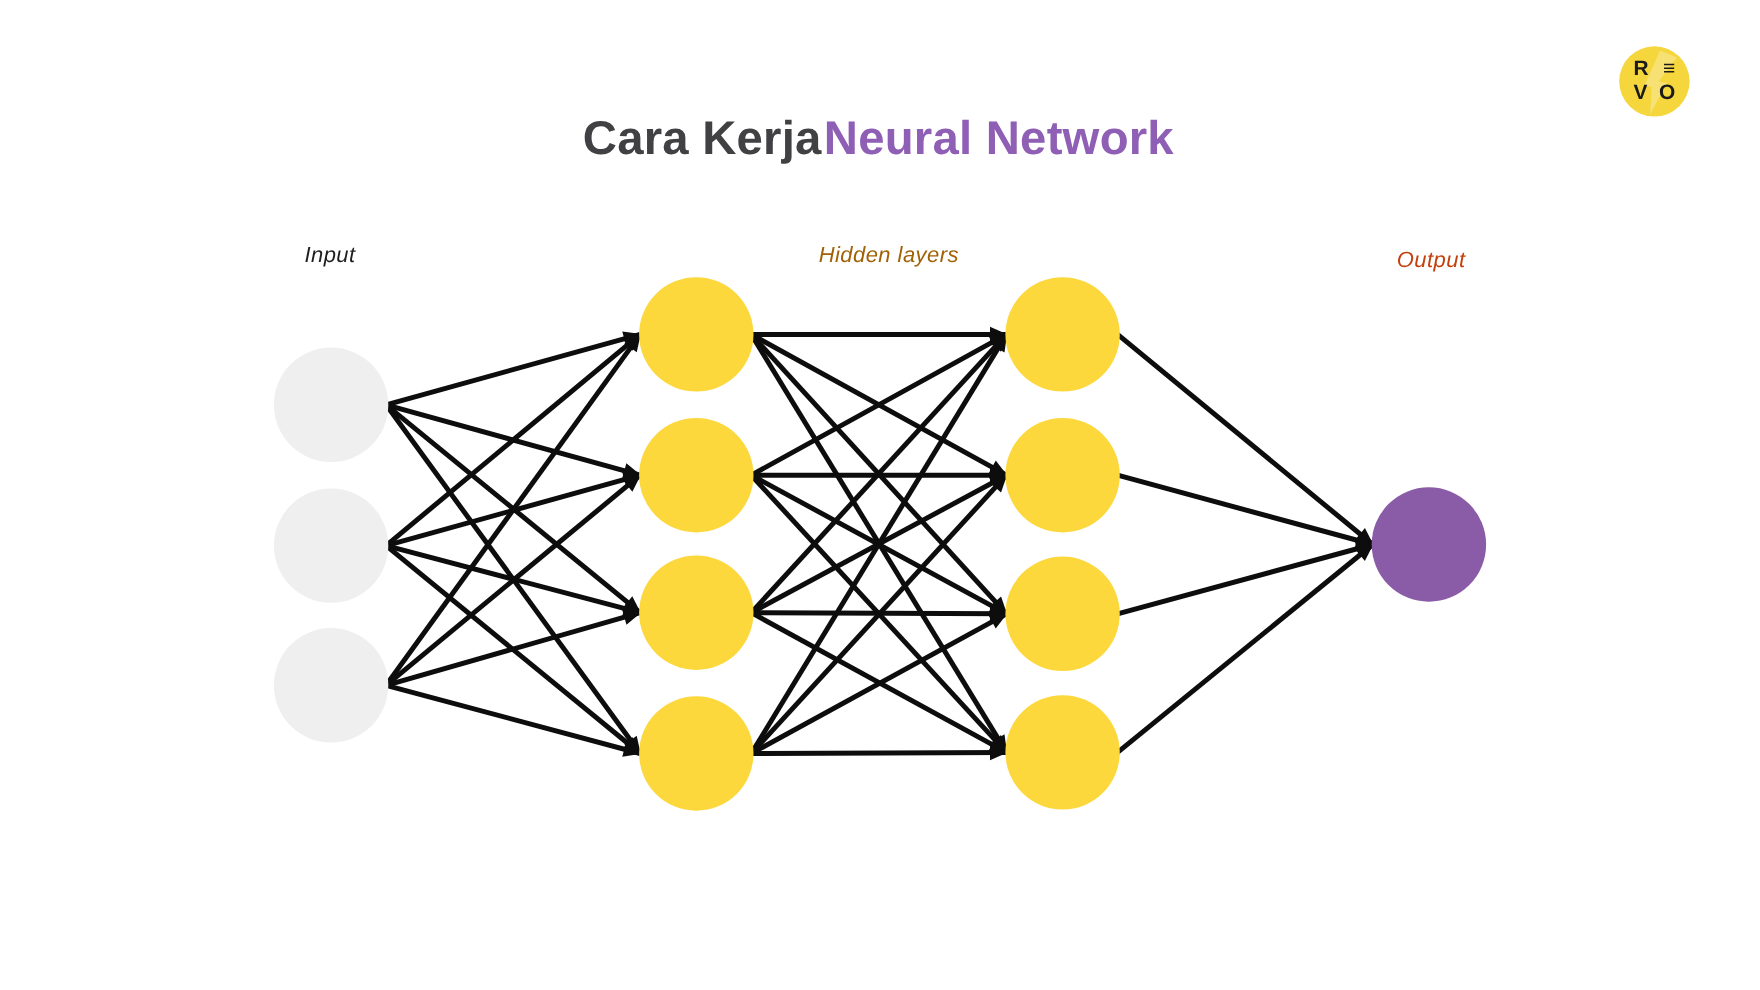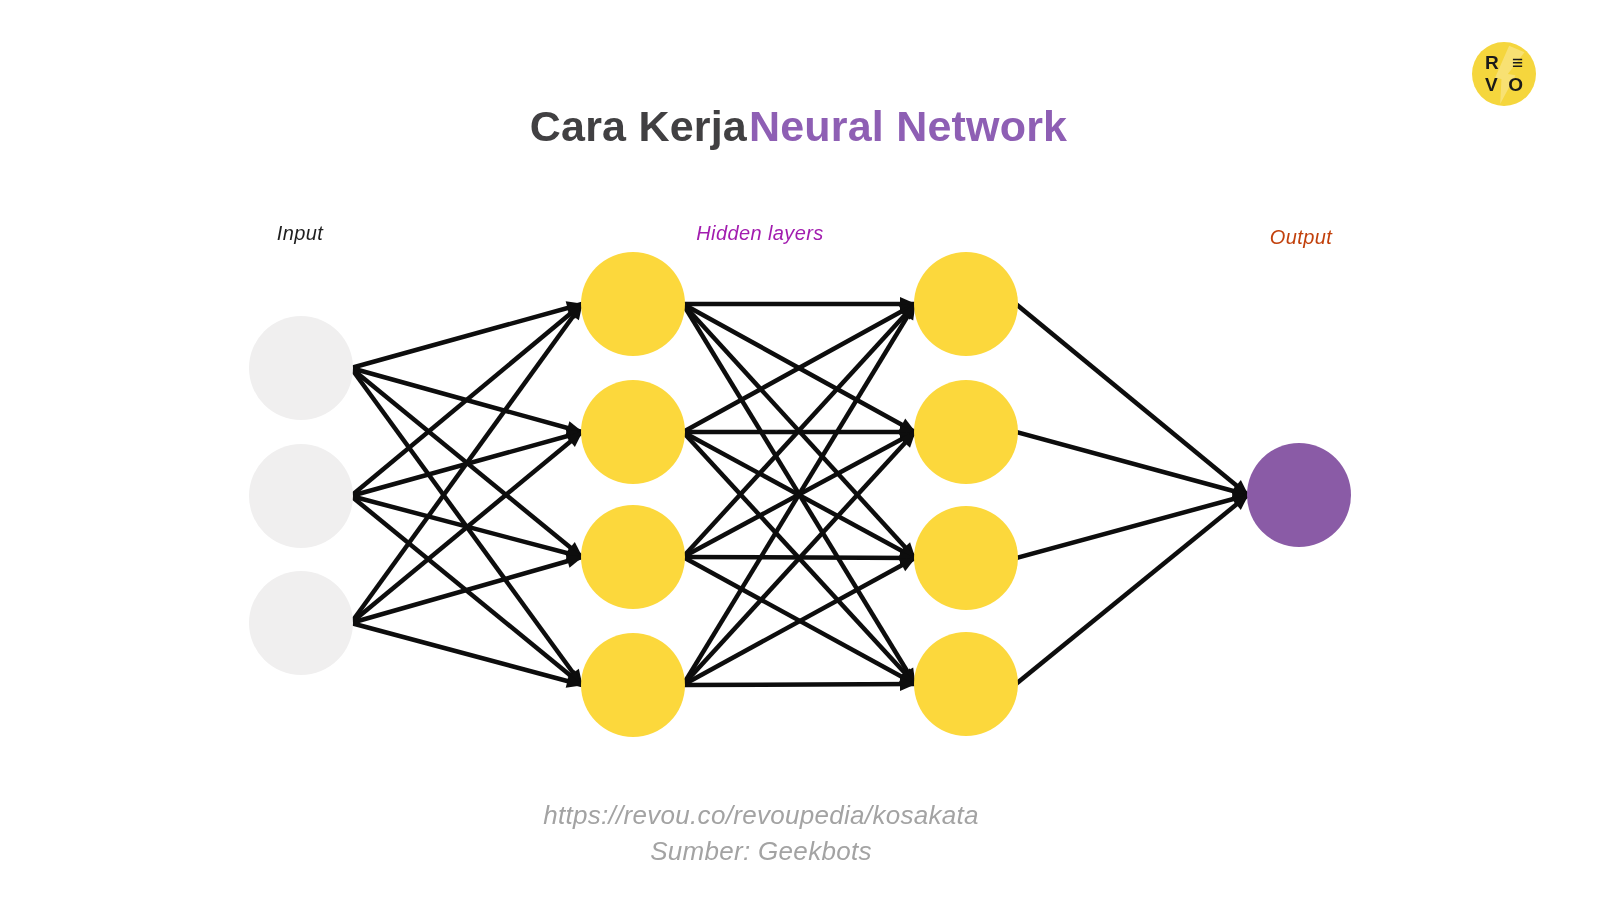--- a/index.html
+++ b/index.html
@@ -94,21 +94,21 @@
     </div>
     <div class="logo-row">
       <span>V</span>
       <span>O</span>
     </div>
   </div>
 
   <h1 class="title"><span class="dark" style="color: rgb(65, 64, 66); margin-left: 17px;">Cara Kerja</span><span class="accent" style="color: rgb(142, 95, 180);">Neural Network</span></h1>
 
   <div class="layer-label" style="left: 300px; top: 233px; color: rgb(31, 31, 31);">Input</div>
-  <div class="layer-label" style="left: 760px; top: 233px; color: #a21caf;">Hidden layers</div>
+  <div class="layer-label" style="left: 808px; top: 233px; color: #a16207;">Hidden layers</div>
   <div class="layer-label" style="left: 1301px; top: 237px; color: #c2410c;">Output</div>
 
   <svg id="net-svg" width="1600" height="900" viewBox="0 0 1600 900">
     <defs>
       <marker id="arrow" markerUnits="userSpaceOnUse" markerWidth="17" markerHeight="15" refX="15.5" refY="7.5" orient="auto">
         <path id="arrow-path" d="M0.5,0.5 L16.5,7.5 L0.5,14.5 Z" fill="#0D0D0D"></path>
       </marker>
     </defs>
     <g id="edges-group">
         <line x1="351" y1="368" x2="582" y2="304" stroke="#0D0D0D" stroke-width="4.5" marker-end="url(#arrow)"></line>
@@ -153,18 +153,14 @@
         <circle cx="633" cy="557" r="52" fill="#FCD83C"></circle>
         <circle cx="633" cy="685" r="52" fill="#FCD83C"></circle>
         <circle cx="966" cy="304" r="52" fill="#FCD83C"></circle>
         <circle cx="966" cy="432" r="52" fill="#FCD83C"></circle>
         <circle cx="966" cy="558" r="52" fill="#FCD83C"></circle>
         <circle cx="966" cy="684" r="52" fill="#FCD83C"></circle>
         <circle cx="1299" cy="495" r="52" fill="#8A5BA6"></circle>
       </g>
   </svg>
 
-  <div class="footer" style="color: rgb(163, 163, 163);">
-    <div>https://revou.co/revoupedia/kosakata</div>
-    <div>Sumber: Geekbots</div>
-  </div>
 
 </div>
 
 </body></html>

